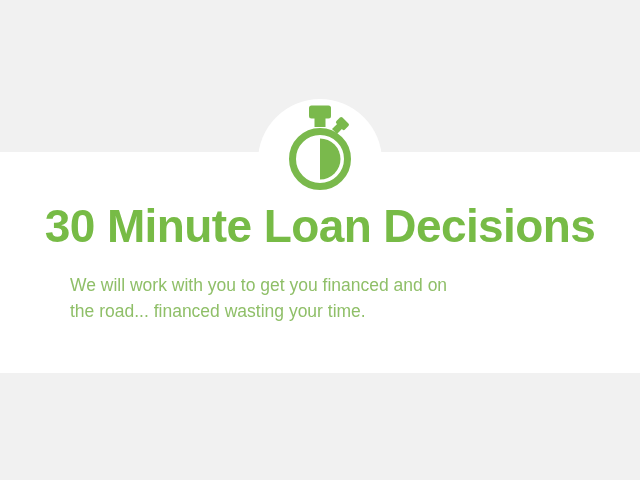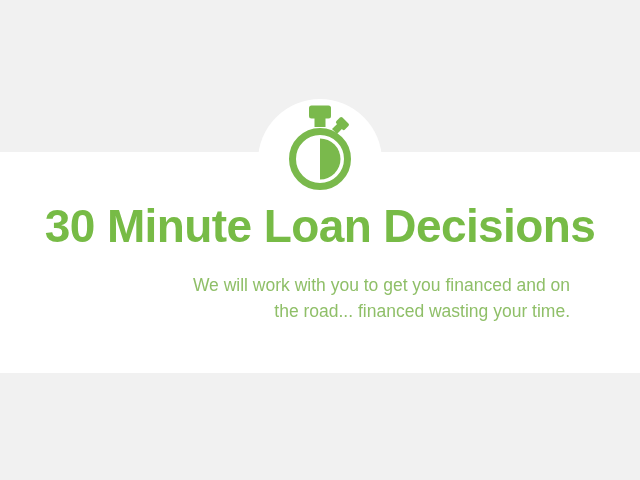--- a/index.html
+++ b/index.html
@@ -71,21 +71,21 @@
     color: #77bb46;
     white-space: nowrap;
   }
 
   
   #subheadline {
     position: absolute;
     left: 70px;
     top: 272px;
     width: 500px;
-    text-align: right;
+    text-align: left;
     font-size: 17.5px;
     line-height: 26px;
     font-weight: 400;
     color: #8fbf68;
   }
   #subheadline .sub-line {
     display: block;
   }
 </style>
 </head>

